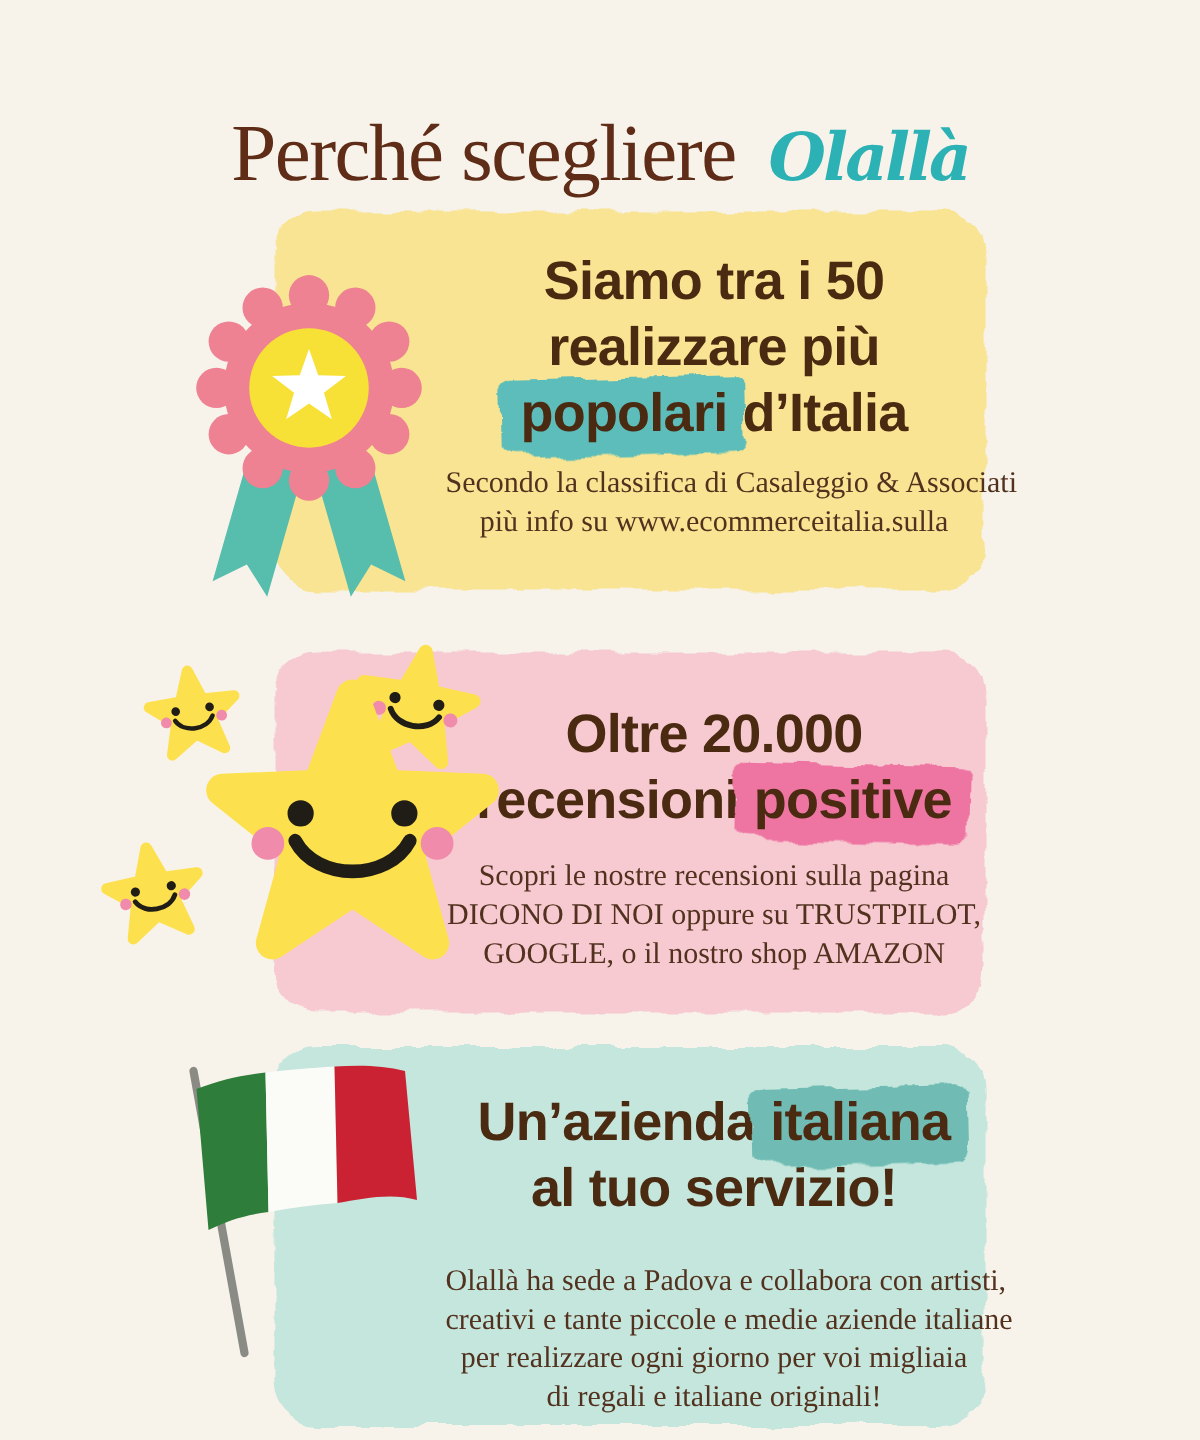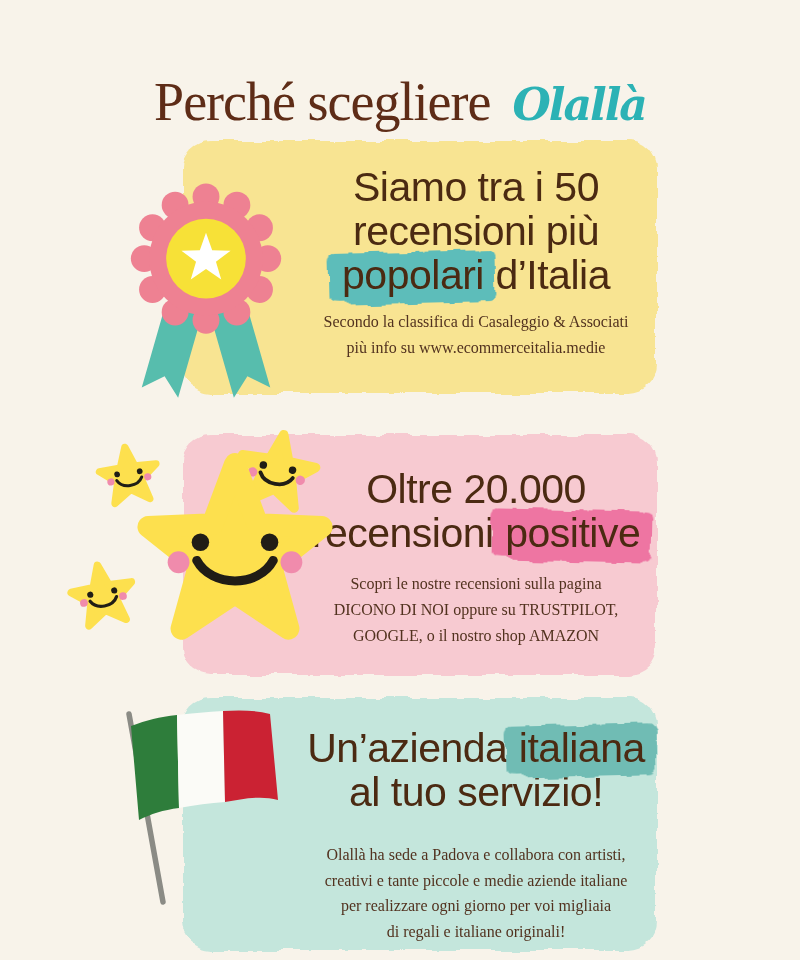--- a/index.html
+++ b/index.html
@@ -37,38 +37,38 @@
   .card-company{top:700px; height:248px;}
   .card-bg{position:absolute; inset:-2px; border-radius:28px; filter:url(#roughen);}
   .bg-yellow{background:var(--card-yellow,#f8e492);}
   .bg-pink{background:var(--card-pink,#f7cad1);}
   .bg-teal{background:var(--card-teal,#c4e6dc);}
   .card-content{position:relative; margin-left:112px; text-align:center; z-index:2;}
   .card-ranking .card-content{padding-top:22px;}
   .card-reviews .card-content{padding-top:30px;}
   .card-company .card-content{padding-top:26px;}
   .heading{
-    font-family:"Liberation Sans", sans-serif; font-weight:400;
-    font-size:41px; line-height:44px; color:var(--heading-brown,#4b2a12);
+    font-family:"Liberation Sans", sans-serif; font-weight:700;
+    font-size:36px; line-height:44px; color:var(--heading-brown,#4b2a12);
     letter-spacing:-0.5px;
   }
   .hline{display:block; white-space:nowrap;}
   .after-hl{margin-left:0.28em;}
   .hl{position:relative; z-index:0; display:inline-block;}
   .hl::before{
     content:""; position:absolute; z-index:-1; border-radius:8px;
     inset:-1px -11px -6px -13px; transform:rotate(-1.4deg);
     filter:url(#roughen);
   }
   .hl + .hl, .pre-hl + .hl{margin-left:0.28em;}
   .hl-teal::before{background:var(--hl-teal,#5dbdba);}
   .hl-pink::before{background:var(--hl-pink,#ee74a2); transform:rotate(1.2deg);}
   .hl-dteal::before{background:var(--hl-dark-teal,#6fbcb4);}
   .body{
-    font-family:"Liberation Serif", serif; font-size:16px; line-height:26px;
+    font-family:"Liberation Serif", serif; font-size:20px; line-height:26px;
     color:var(--body-brown,#52321f);
   }
   .card-ranking .body{margin-top:12px;}
   .card-reviews .body{margin-top:16px;}
   .card-company .body{margin-top:28px; line-height:25.5px;}
   .bline{display:block; white-space:nowrap;}
   
   .icon{position:absolute; z-index:3;}
   .icon svg{overflow:visible; display:block;}
   .icon-award{left:-64px; top:18px; width:170px; height:244px;}
@@ -132,26 +132,26 @@
             <circle cx="0" cy="0" r="57"></circle>
           </g>
           <circle cx="0" cy="0" r="40" fill="#f7e137"></circle>
           <path d="M0,-26 L6.2,-8.5 L24.7,-8 L10,3.2 L15.3,21 L0,10.5 L-15.3,21 L-10,3.2 L-24.7,-8 L-6.2,-8.5 Z" fill="#ffffff"></path>
         </g>
       </svg>
     </div>
     <div class="card-content">
       <h2 class="heading">
         <span class="hline">Siamo tra i 50</span>
-        <span class="hline">recensioni più</span>
+        <span class="hline">realizzare più</span>
         <span class="hline"><span class="hl hl-teal">popolari</span><span class="after-hl">d’Italia</span></span>
       </h2>
       <p class="body">
         <span class="bline">Secondo la classifica di Casaleggio &amp; Associati</span>
-        <span class="bline">più info su www.ecommerceitalia.medie</span>
+        <span class="bline">più info su www.ecommerceitalia.sulla</span>
       </p>
     </div>
   </section>
 
   <section class="card card-reviews">
     <div class="card-bg bg-pink"></div>
     <div class="icon icon-stars">
       <svg viewBox="0 0 292 232" width="292" height="232">
         <use href="#smilestar" transform="translate(66,50) scale(0.6) rotate(-8)"></use>
         <use href="#smilestar" transform="translate(214,46) scale(0.78) rotate(10)"></use>

